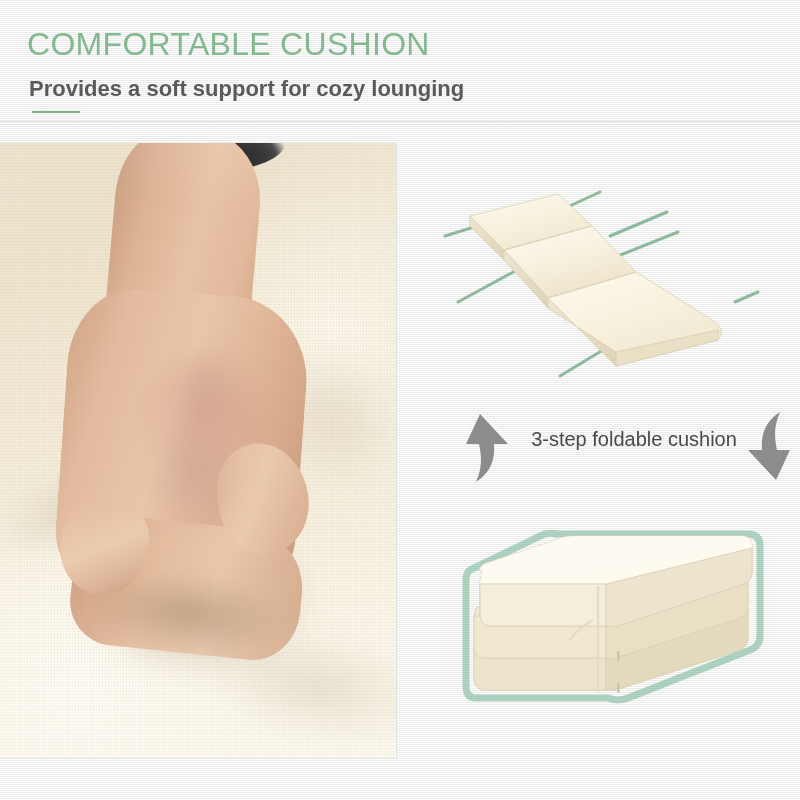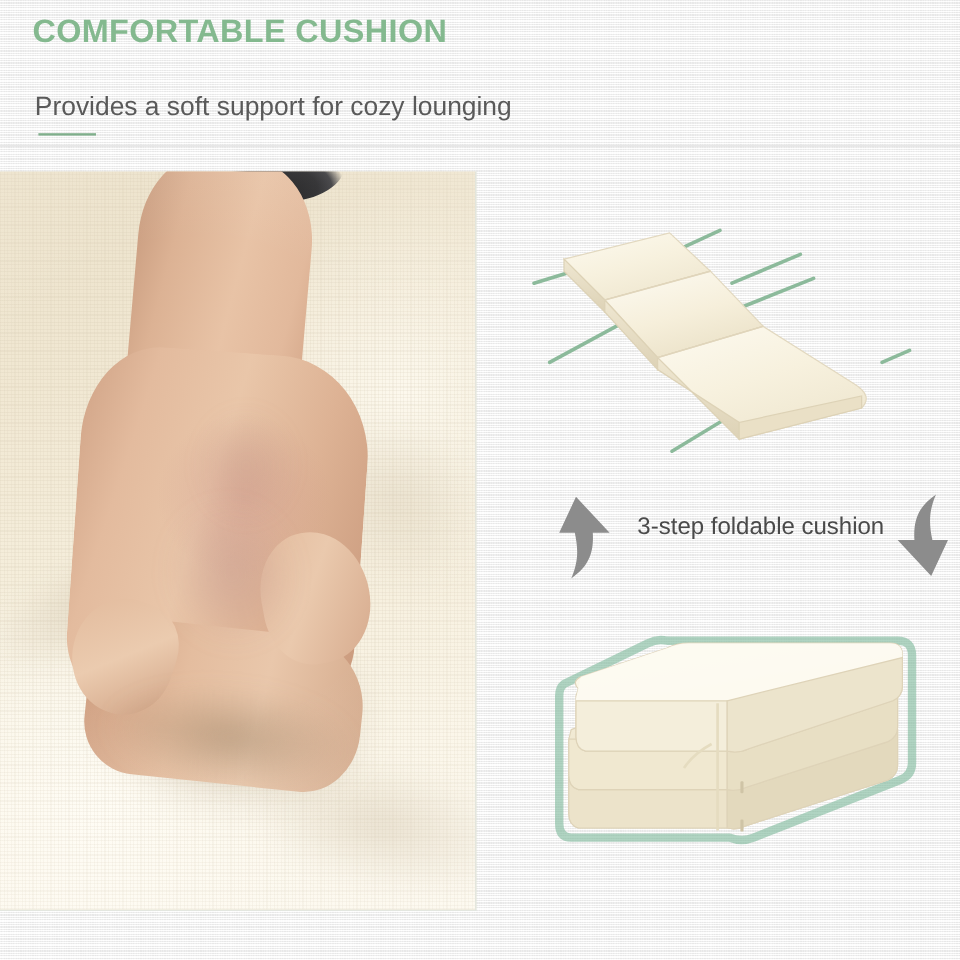--- a/index.html
+++ b/index.html
@@ -29,34 +29,34 @@
   
   #header {
     position: absolute;
     left: 0; top: 0;
     width: 800px;
     height: 122px;
   }
   #title {
     position: absolute;
     left: 27px;
-    top: 13px;
-    font-size: 27px;
-    font-weight: bold;
+    top: 28px;
+    font-size: 32px;
+    font-weight: normal;
     letter-spacing: 0.3px;
     color: #84b98f;
     white-space: nowrap;
     line-height: 1;
   }
   #subtitle {
     position: absolute;
     left: 29px;
     top: 78px;
     font-size: 22px;
-    font-weight: normal;
+    font-weight: bold;
     color: #5a5a5a;
     white-space: nowrap;
     line-height: 1;
   }
   #accent-rule {
     position: absolute;
     left: 32px;
     top: 111px;
     width: 48px;
     height: 2px;

